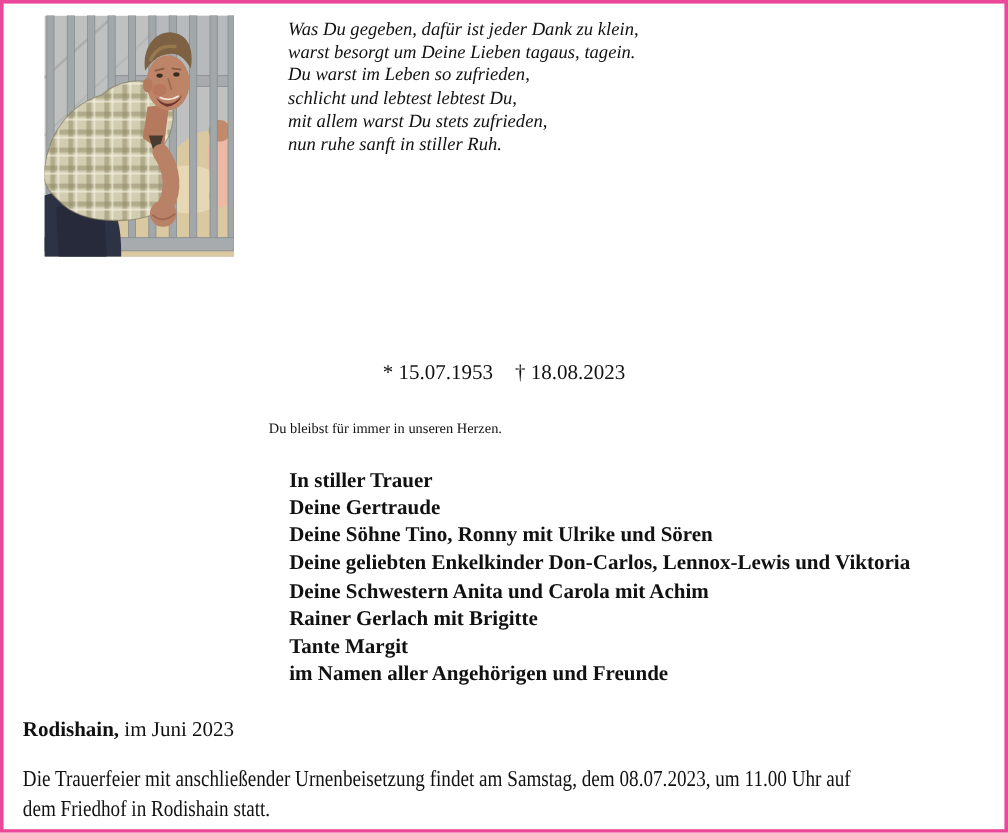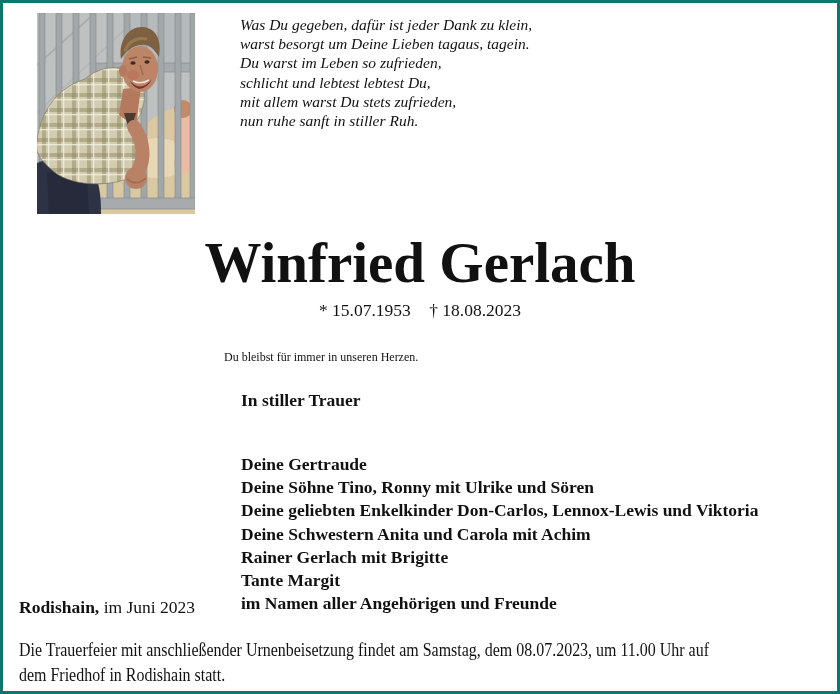--- a/index.html
+++ b/index.html
@@ -1,20 +1,20 @@
 <!DOCTYPE html>
 <html lang="de"><head>
 <meta charset="utf-8">
 <style>
   html,body{margin:0;padding:0;background:#ffffff;}
   .page{
     position:relative;
     width:840px;height:694px;
     box-sizing:border-box;
-    border:3px solid #0f766e;
+    border:3px solid #ec4899;
     background:#ffffff;
     font-family:"Liberation Serif", serif;
     color:#111;
     overflow:hidden;
   }
   .photo{
     position:absolute;left:34px;top:10px;width:158px;height:201px;
     display:block;
   }
   .poem{
@@ -41,21 +41,21 @@
   .dates .death{margin-left:14px;}
   .remembrance{
     position:absolute;left:221px;top:347px;
     font-size:12px;white-space:nowrap;
   }
   .mourning{
     position:absolute;left:238px;top:387px;
     font-size:17.5px;
   }
   .mourning-heading{line-height:21px;font-weight:bold;white-space:nowrap;}
-  .mourning-names{line-height:23.2px;font-weight:bold;white-space:nowrap;margin-top:42px;}
+  .mourning-names{line-height:23.2px;font-weight:bold;white-space:nowrap;}
   .dateline{
     position:absolute;left:16px;top:594px;
     font-size:17.5px;white-space:nowrap;
   }
   .dateline .place{font-weight:bold;text-align:center;}
   .funeral{
     position:absolute;left:16px;top:635px;
     font-size:19px;line-height:24.5px;
   }
   .funeral .cond{
@@ -149,21 +149,20 @@
   <div class="poem">
     <div>Was Du gegeben, dafür ist jeder Dank zu klein,</div>
     <div>warst besorgt um Deine Lieben tagaus, tagein.</div>
     <div>Du warst im Leben so zufrieden,</div>
     <div>schlicht und lebtest lebtest Du,</div>
     <div>mit allem warst Du stets zufrieden,</div>
     <div>nun ruhe sanft in stiller Ruh.</div>
   </div>
 
 
-  <h1 class="name">Winfried Gerlach</h1>
 
   <div class="dates">
     <span class="birth">* 15.07.1953</span>
     <span class="death">† 18.08.2023</span>
   </div>
 
   <div class="remembrance">Du bleibst für immer in unseren Herzen.</div>
 
   <div class="mourning">
     <div class="mourning-heading">In stiller Trauer</div>

